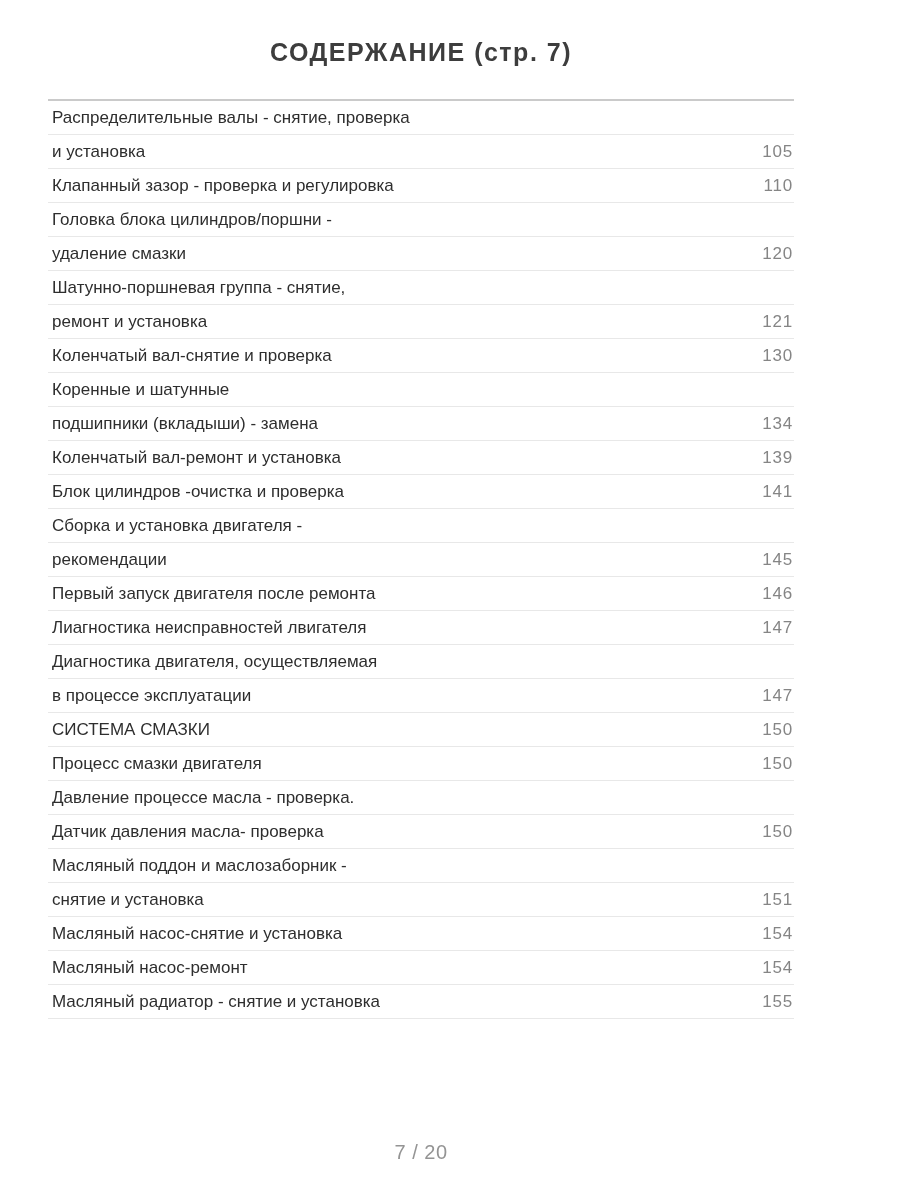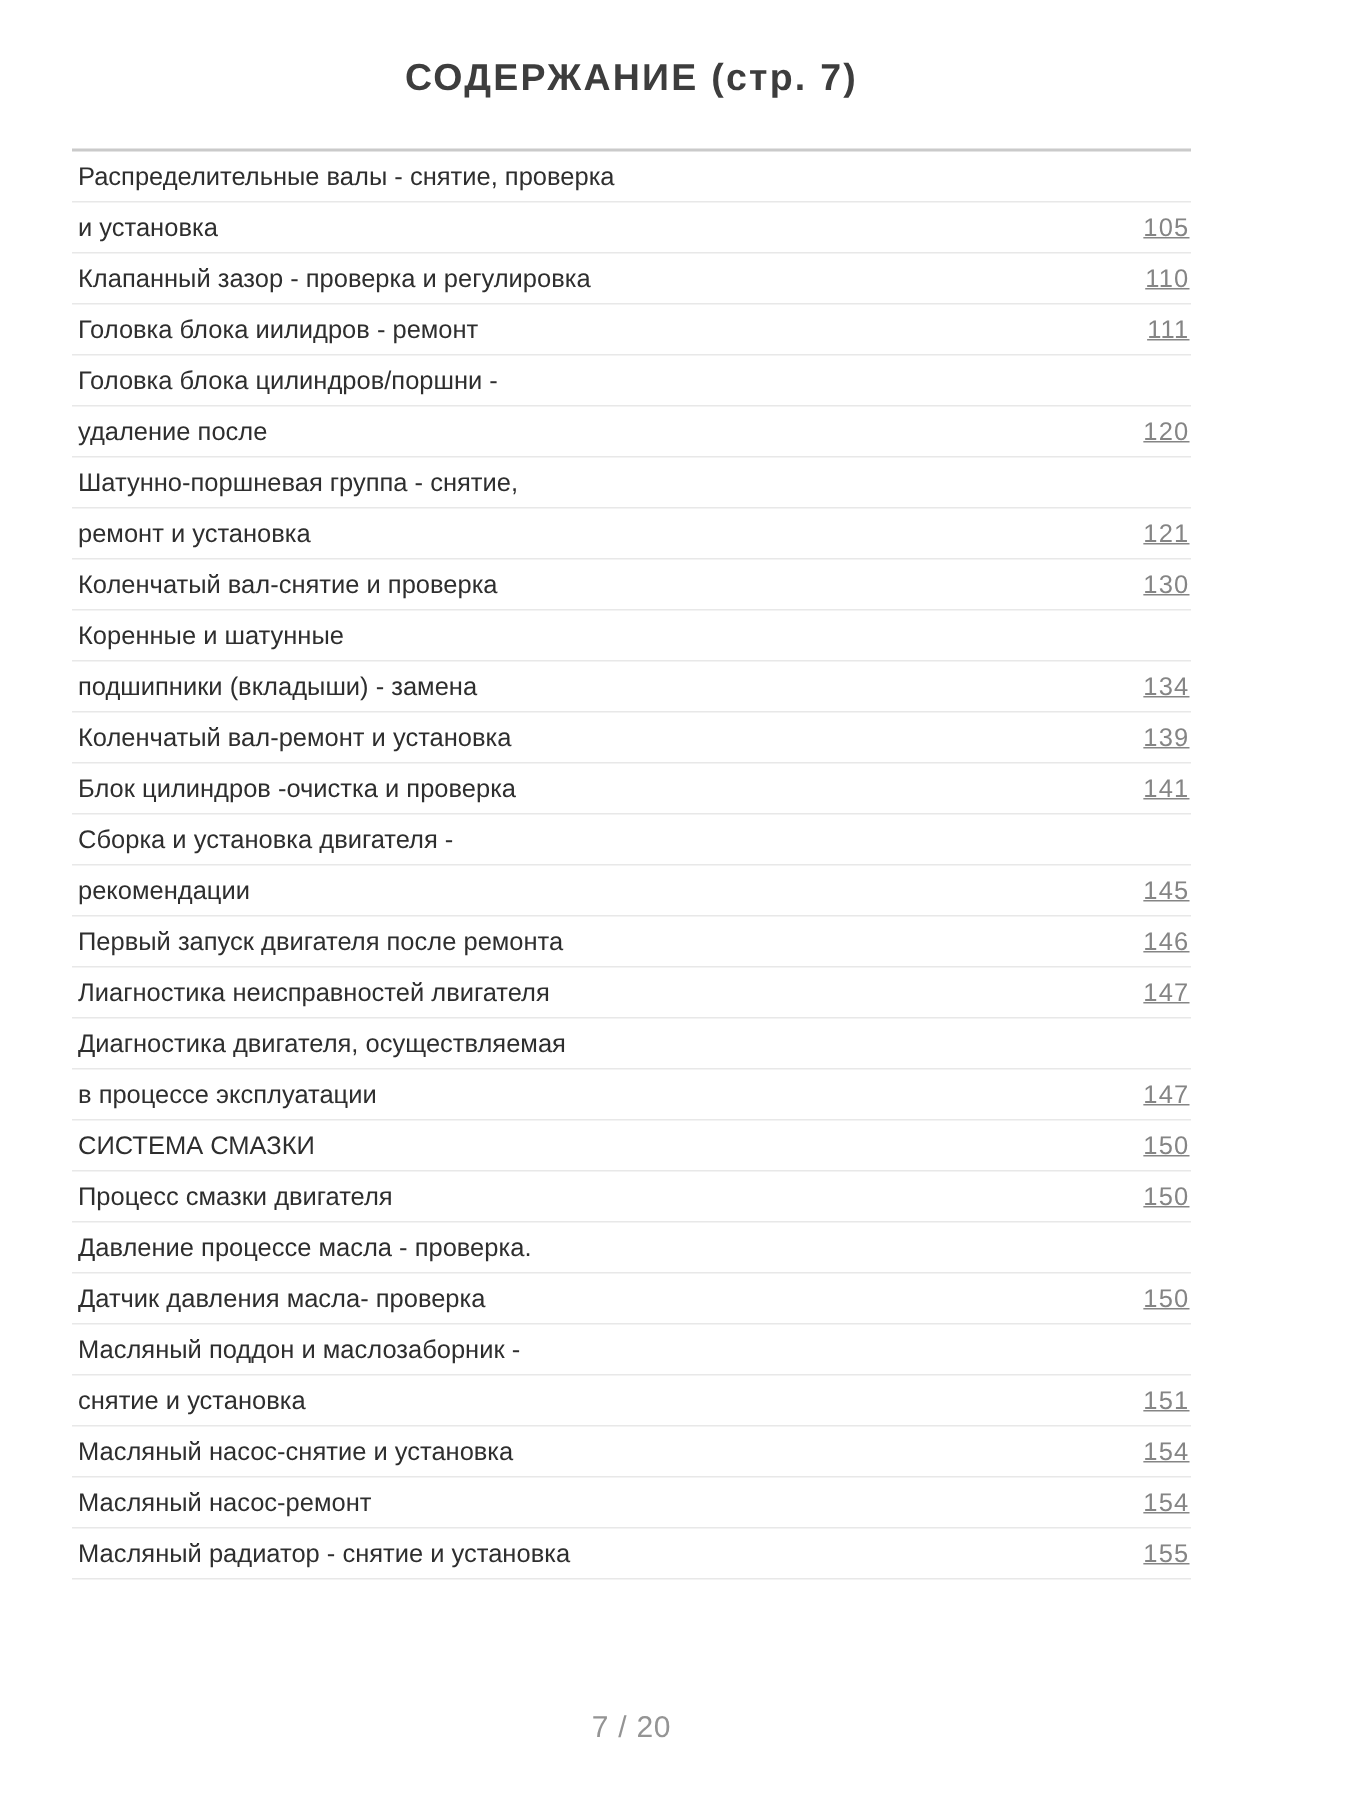--- a/index.html
+++ b/index.html
@@ -43,21 +43,20 @@
   .row-text {
     font-size: 17px;
     color: var(--c-text, #2e2e2e);
     white-space: nowrap;
   }
   .row-page {
     font-size: 17px;
     color: var(--c-page, #858585);
     letter-spacing: 0.8px;
     padding-right: 1px;
-    text-decoration: underline;
   }
   .footer {
     position: absolute;
     left: 0;
     right: 0;
     top: 1141px;
     text-align: center;
     font-size: 20px;
     letter-spacing: 0.5px;
     color: var(--c-footer, #949494);
@@ -78,29 +77,25 @@
   </div>
       <div class="row">
     <span class="row-text">и установка</span>
     <span class="row-page">105</span>
   </div>
       <div class="row">
     <span class="row-text">Клапанный зазор - проверка и регулировка</span>
     <span class="row-page">110</span>
   </div>
       <div class="row">
-    <span class="row-text">Головка блока иилидров - ремонт</span>
-    <span class="row-page">111</span>
-  </div>
-      <div class="row">
     <span class="row-text">Головка блока цилиндров/поршни -</span>
     <span class="row-page"></span>
   </div>
       <div class="row">
-    <span class="row-text">удаление после</span>
+    <span class="row-text">удаление смазки</span>
     <span class="row-page">120</span>
   </div>
       <div class="row">
     <span class="row-text">Шатунно-поршневая группа - снятие,</span>
     <span class="row-page"></span>
   </div>
       <div class="row">
     <span class="row-text">ремонт и установка</span>
     <span class="row-page">121</span>
   </div>

